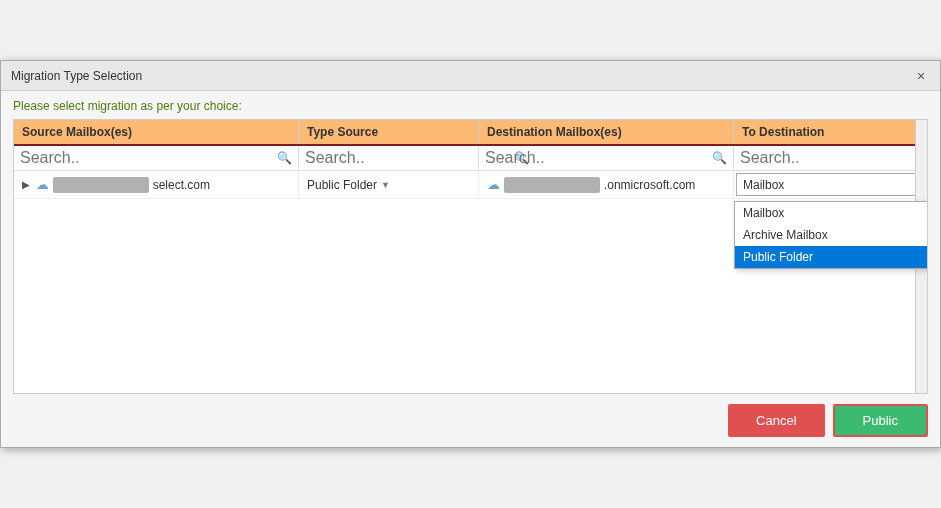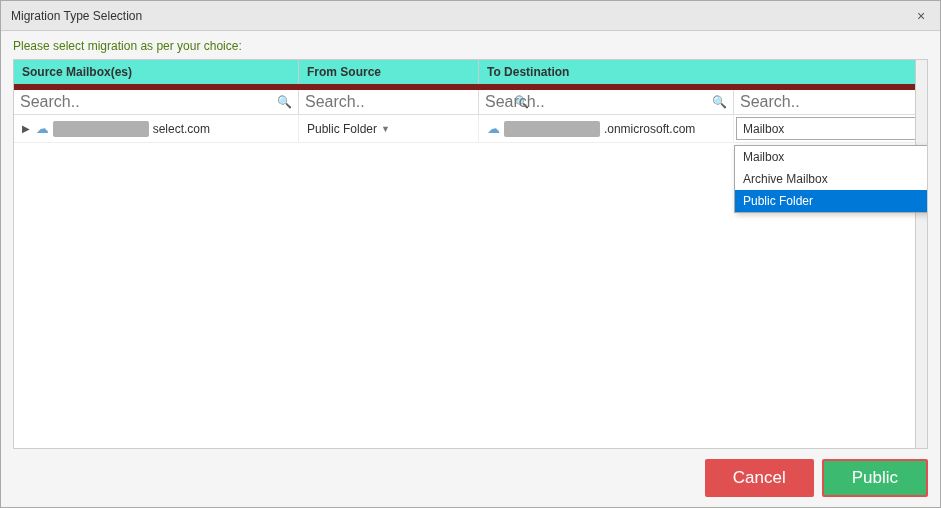--- a/index.html
+++ b/index.html
@@ -9,21 +9,21 @@
       background: #f0f0f0;
       display: flex;
       align-items: center;
       justify-content: center;
       width: 941px;
       height: 508px;
       overflow: hidden;
     }
     .dialog {
       width: 941px;
-      height: 508px;
+      height: 388px;
       background: #f5f5f5;
       border: 1px solid #aaa;
       display: flex;
       flex-direction: column;
       box-shadow: 2px 2px 8px rgba(0,0,0,0.3);
     }
     .title-bar {
       background: #e8e8e8;
       border-bottom: 1px solid #ccc;
       padding: 6px 10px;
@@ -65,22 +65,22 @@
     .table-container {
       border: 1px solid #ccc;
       background: white;
       flex: 1;
       overflow: hidden;
       position: relative;
     }
     .table-header {
       display: grid;
       grid-template-columns: 285px 180px 255px 210px;
-      background: #5eead4;
-      border-bottom: 6px solid #7f1d1d;
+      background: #fdba74;
+      border-bottom: 2px solid #7f1d1d;
     }
     .th {
       padding: 5px 8px;
       font-size: 12px;
       color: #333;
       font-weight: 600;
       border-right: 1px solid #ccc;
     }
     .th:last-child { border-right: none; }
     .search-row {
@@ -213,21 +213,21 @@
     }
     .footer {
       padding: 10px 12px;
       display: flex;
       justify-content: flex-end;
       gap: 8px;
       background: #f5f5f5;
     }
     .btn {
       padding: 7px 28px;
-      font-size: 17px;
+      font-size: 13px;
       font-weight: 500;
       border: none;
       cursor: pointer;
       border-radius: 2px;
     }
     .btn-cancel {
       background: #e05050;
       color: white;
     }
     .btn-migrate {
@@ -255,21 +255,22 @@
     <button class="close-btn">×</button>
   </div>
 
   <div class="subtitle">Please select migration as per your choice:</div>
 
   <div class="main-content">
     <div class="table-container">
 
       <div class="table-header">
         <div class="th">Source Mailbox(es)</div>
-        <div class="th">From Source</div>
+        <div class="th">Type Source</div>
+        <div class="th">Destination Mailbox(es)</div>
         <div class="th">To Destination</div>
       </div>
 
       <div class="search-row">
         <div class="search-cell">
           <input class="search-input" type="text" placeholder="Search.." style="">
           <span class="search-icon">🔍</span>
         </div>
         <div class="search-cell">
           <input class="search-input" type="text" placeholder="Search.." style="">

